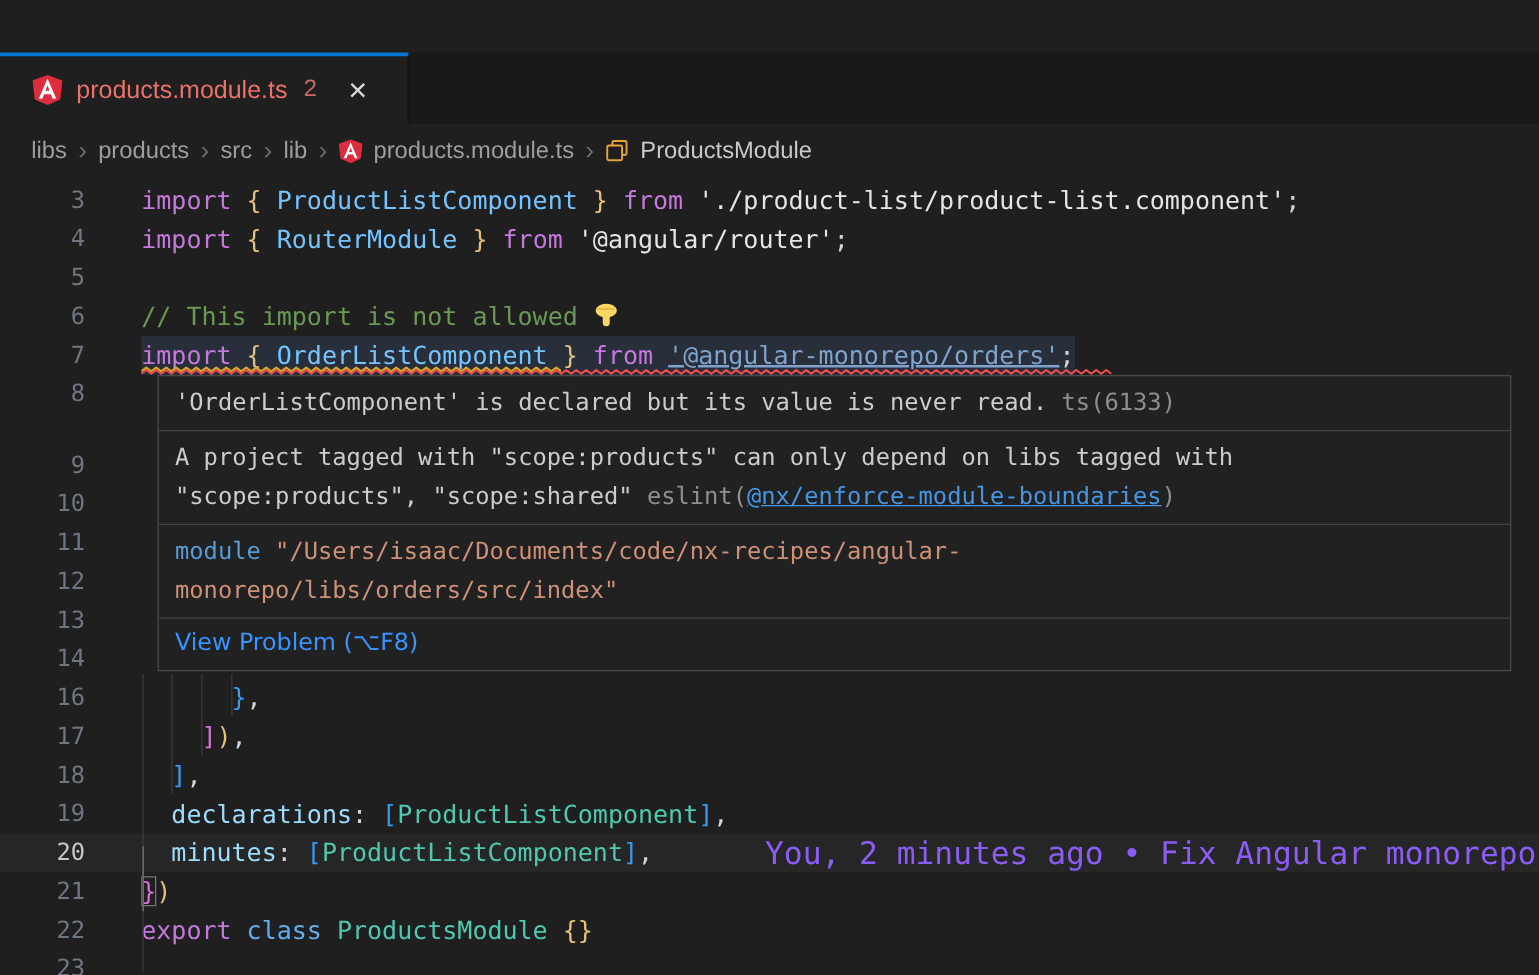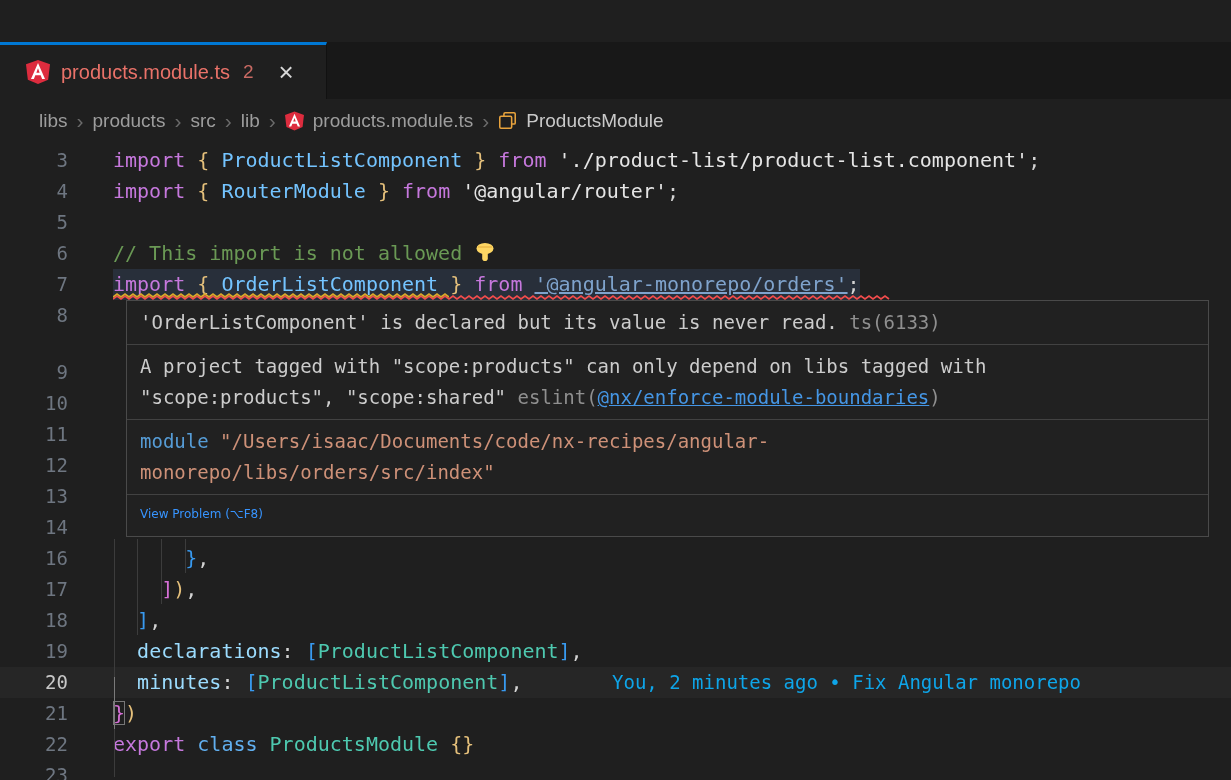--- a/index.html
+++ b/index.html
@@ -11,21 +11,21 @@
   .tabbar { position:absolute; left:0; top:0; width:1231px; height:57px; background:#181818; }
   .tab { position:absolute; left:0; top:0; width:327px; height:57px; background:#1f1f1f;
          border-top:3px solid #0078d4; border-right:1px solid #111;
          display:flex; align-items:center; padding:0 16px 0 26px; gap:11px; }
   .tab-title { font-size:20px; color:#ea7269; white-space:nowrap; }
   .tab-badge { font-size:19px; color:#c96a63; margin-left:2px; }
   .tab-close { font-size:26px; color:#d8d8d8; margin-left:14px; line-height:1; cursor:pointer; }
 
   
   .breadcrumb { position:absolute; left:0; top:57px; width:1231px; height:43px;
-                display:flex; align-items:center; padding-left:39px; gap:9px;
+                display:flex; align-items:center; padding-left:25px; gap:9px;
                 background:#1f1f1f; font-size:19px; color:#9d9d9d; }
   .crumb { white-space:nowrap; cursor:pointer; }
   .crumb.last { color:#c9c9c9; }
   .bc-sep { color:#6b6b6b; font-size:21px; }
   .bc-icon { display:flex; align-items:center; }
 
   
   .editor { position:absolute; left:0; top:100px; width:1231px; height:680px; padding-top:3px; }
   .code-row { position:relative; height:31px; width:1231px; }
   .code-row:nth-child(7) { margin-top:26px; }   
@@ -49,40 +49,40 @@
   .cls    { color:#74c4ff; }
   .teal   { color:#4ec9b0; }
   .prop   { color:#9cdcfe; }
   .str    { color:#e5e5e5; }
   .strlink{ color:#7fa3cc; text-decoration:underline; }
   .cmt    { color:#6a9955; }
   .plain  { color:#d4d4d4; }
   .boxed  { outline:1px solid #777; outline-offset:-1px; }
 
   .blame { position:absolute; left:612px; top:0; font-family:"DejaVu Sans Mono", monospace;
-           font-size:19px; line-height:31px; color:#0ea5e9; white-space:pre; }
+           font-size:25px; line-height:31px; color:#8b5cf6; white-space:pre; }
 
   .squig { position:absolute; pointer-events:none; }
 
   
   .guide { position:absolute; width:1px; background:#3c3c3c; }
   .guide.bright { background:#7a7a7a; }
 
   
   .hover { position:absolute; left:126px; top:258px; width:1083px; background:#212121;
            border:1px solid #4a4a4a; z-index:20;
            font-family:"DejaVu Sans Mono", monospace; font-size:19px; color:#cccccc; }
   .hv-sec { padding:6px 13px; border-bottom:1px solid #424242; line-height:31px; }
   .hv-sec:last-child { border-bottom:none; }
   .hv-dim { color:#8f8f8f; }
   .hv-link { color:#4596e5; text-decoration:underline; cursor:pointer; }
   .hv-kw { color:#569cd6; }
   .hv-str { color:#ce9178; }
   .hv-actions { display:flex; gap:34px; padding:4px 13px 6px 13px;
-                font-family:"DejaVu Sans", sans-serif; font-size:12px; line-height:31px; }
+                font-family:"DejaVu Sans", sans-serif; font-size:19px; line-height:31px; }
   .hv-action { color:#3794ff; cursor:pointer; white-space:nowrap; }
 </style>
 </head>
 <body>
 
 <div class="screen">
 
   <div class="tabbar">
     <div class="tab">
       <span class="bc-icon">

